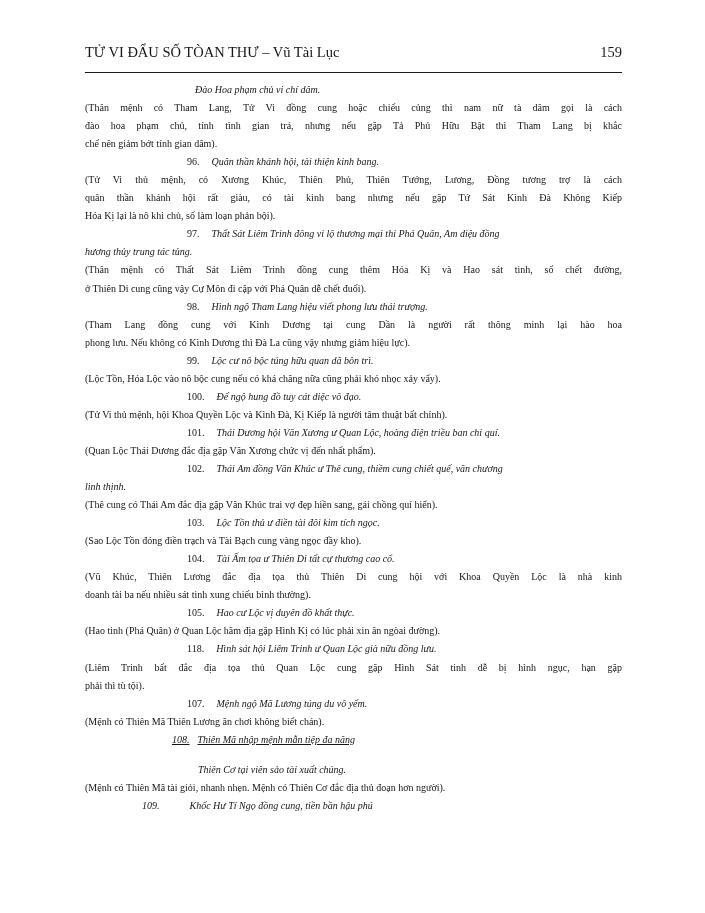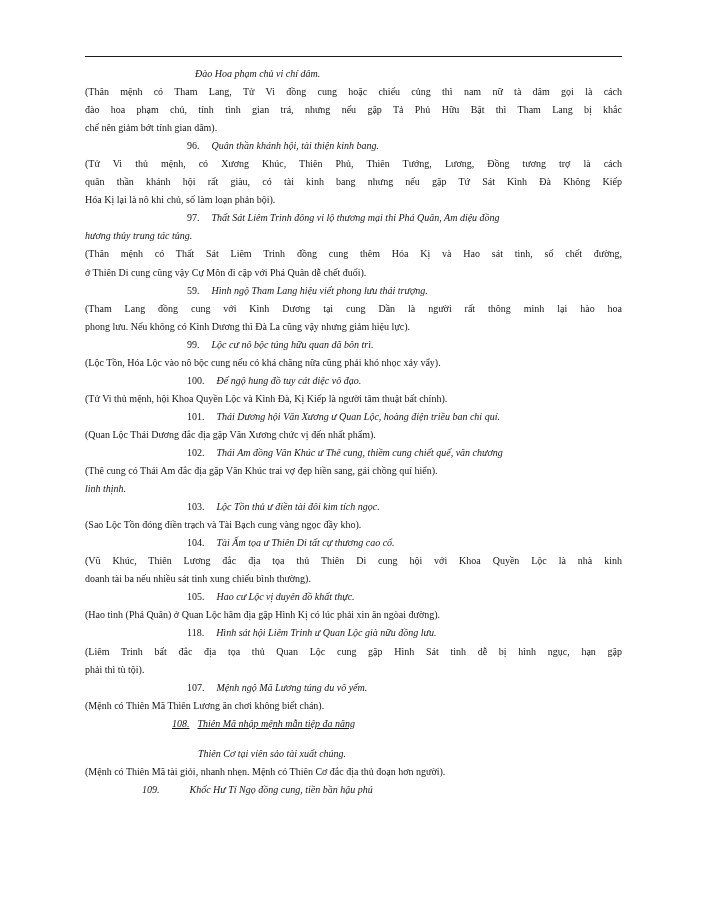--- a/index.html
+++ b/index.html
@@ -50,46 +50,50 @@
   .v8 .num { padding-right: 8px; }
   
   .v9 { padding-left: 57px; font-style: italic; white-space: nowrap; }
   .v9 .num { padding-right: 30px; }
 </style>
 </head>
 <body>
 
 <div class="page">
   <div class="content">
+    <div class="header">
+      <span>TỬ VI ĐẨU SỐ TÒAN THƯ – Vũ Tài Lục</span>
+      <span>159</span>
+    </div>
     <div class="rule"></div>
     <div class="lines">
         <div class="ln vc"><span>Đào Hoa phạm chủ vi chí dâm.</span></div>
         <div class="ln b j"><span>(Thân mệnh có Tham Lang, Tử Vi đồng cung hoặc chiếu củng thì nam nữ tà dâm gọi là cách</span></div>
         <div class="ln b j"><span>đào hoa phạm chủ, tính tình gian trá, nhưng nếu gặp Tả Phủ Hữu Bật thì Tham Lang bị khắc</span></div>
         <div class="ln b"><span>chế nên giảm bớt tính gian dâm).</span></div>
         <div class="ln v"><span class="num">96.</span><span>Quân thần khánh hội, tài thiện kinh bang.</span></div>
         <div class="ln b j"><span>(Tử Vi thủ mệnh, có Xương Khúc, Thiên Phủ, Thiên Tướng, Lương, Đồng tương trợ là cách</span></div>
         <div class="ln b j"><span>quân thần khánh hội rất giàu, có tài kinh bang nhưng nếu gặp Tứ Sát Kình Đà Không Kiếp</span></div>
         <div class="ln b"><span>Hóa Kị lại là nô khi chủ, số làm loạn phản bội).</span></div>
         <div class="ln v"><span class="num">97.</span><span>Thất Sát Liêm Trinh đông vi lộ thương mại thi Phá Quân, Am diệu đồng</span></div>
         <div class="ln cont"><span>hương thủy trung tác tủng.</span></div>
         <div class="ln b j"><span>(Thân mệnh có Thất Sát Liêm Trinh đồng cung thêm Hóa Kị và Hao sát tinh, số chết đường,</span></div>
         <div class="ln b"><span>ở Thiên Di cung cũng vậy Cự Môn đi cặp với Phá Quân dễ chết đuối).</span></div>
-        <div class="ln v"><span class="num">59.</span><span>Hình ngộ Tham Lang hiệu viết phong lưu thái trượng.</span></div>
+        <div class="ln v"><span class="num">98.</span><span>Hình ngộ Tham Lang hiệu viết phong lưu thái trượng.</span></div>
         <div class="ln b j"><span>(Tham Lang đồng cung với Kình Dương tại cung Dần là người rất thông minh lại hào hoa</span></div>
         <div class="ln b"><span>phong lưu. Nếu không có Kình Dương thì Đà La cũng vậy nhưng giảm hiệu lực).</span></div>
         <div class="ln v"><span class="num">99.</span><span>Lộc cư nô bộc túng hữu quan dã bôn trì.</span></div>
         <div class="ln b"><span>(Lộc Tồn, Hóa Lộc vào nô bộc cung nếu có khá chăng nữa cũng phải khó nhọc xảy vẩy).</span></div>
         <div class="ln v"><span class="num">100.</span><span>Đế ngộ hung đồ tuy cát diệc vô đạo.</span></div>
         <div class="ln b"><span>(Tử Vi thủ mệnh, hội Khoa Quyền Lộc và Kình Đà, Kị Kiếp là người tâm thuật bất chính).</span></div>
         <div class="ln v"><span class="num">101.</span><span>Thái Dương hội Văn Xương ư Quan Lộc, hoàng điện triều ban chi quí.</span></div>
         <div class="ln b"><span>(Quan Lộc Thái Dương đắc địa gặp Văn Xương chức vị đến nhất phẩm).</span></div>
         <div class="ln v"><span class="num">102.</span><span>Thái Am đồng Văn Khúc ư Thê cung, thiềm cung chiết quế, văn chương</span></div>
+        <div class="ln cont"><span>linh thịnh.</span></div>
         <div class="ln b"><span>(Thê cung có Thái Am đắc địa gặp Văn Khúc trai vợ đẹp hiền sang, gái chồng quí hiển).</span></div>
-        <div class="ln cont"><span>linh thịnh.</span></div>
         <div class="ln v"><span class="num">103.</span><span>Lộc Tồn thủ ư điền tài đôi kim tích ngọc.</span></div>
         <div class="ln b"><span>(Sao Lộc Tồn đóng điền trạch và Tài Bạch cung vàng ngọc đầy kho).</span></div>
         <div class="ln v"><span class="num">104.</span><span>Tài Ấm tọa ư Thiên Di tất cự thương cao cổ.</span></div>
         <div class="ln b j"><span>(Vũ Khúc, Thiên Lương đắc địa tọa thủ Thiên Di cung hội với Khoa Quyền Lộc là nhà kinh</span></div>
         <div class="ln b"><span>doanh tài ba nếu nhiều sát tinh xung chiếu bình thường).</span></div>
         <div class="ln v"><span class="num">105.</span><span>Hao cư Lộc vị duyên đồ khất thực.</span></div>
         <div class="ln b"><span>(Hao tinh (Phá Quân) ở Quan Lộc hãm địa gặp Hình Kị có lúc phải xin ăn ngòai đường).</span></div>
         <div class="ln v"><span class="num">118.</span><span>Hình sát hội Liêm Trinh ư Quan Lộc già nữu đồng lưu.</span></div>
         <div class="ln b j"><span>(Liêm Trinh bất đắc địa tọa thủ Quan Lộc cung gặp Hình Sát tinh dễ bị hình ngục, hạn gặp</span></div>
         <div class="ln b"><span>phải thì tù tội).</span></div>

